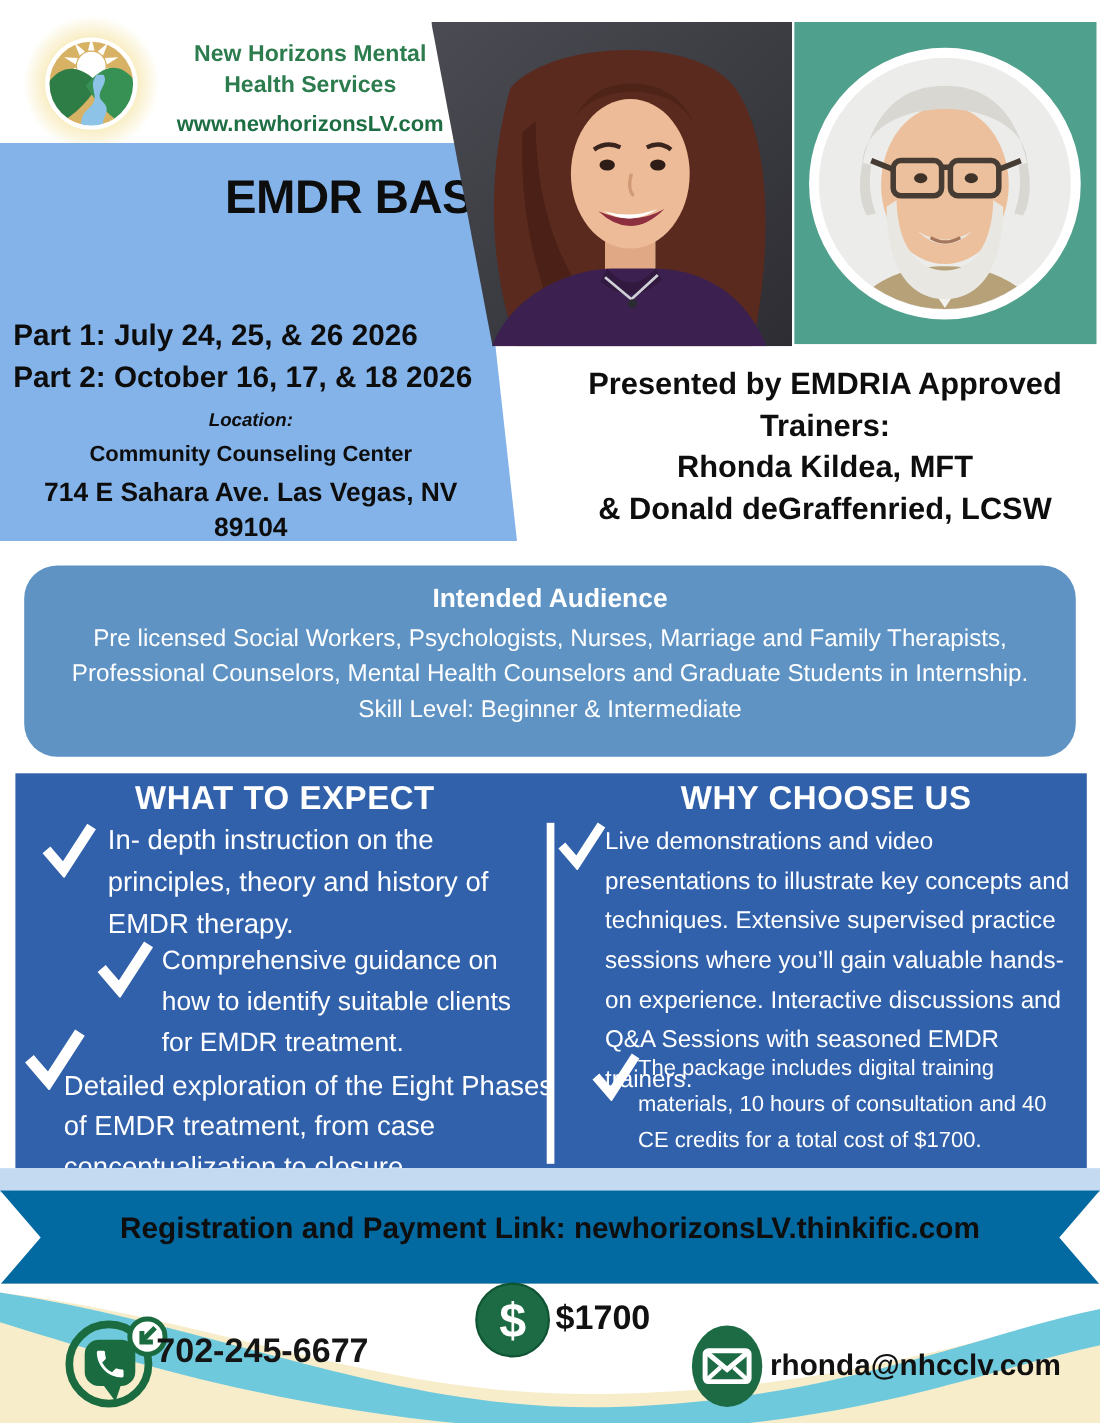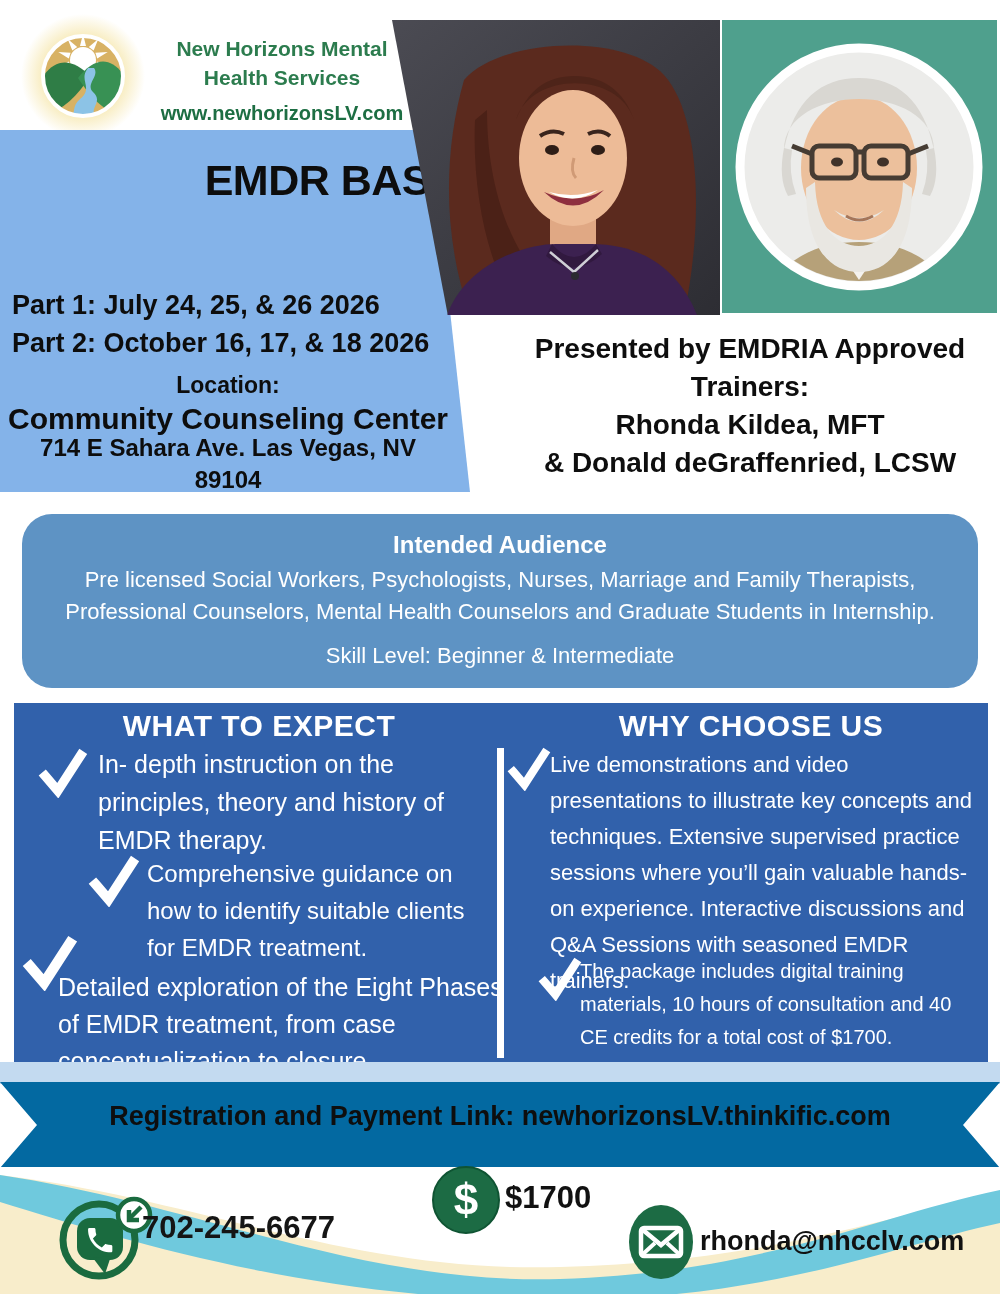--- a/index.html
+++ b/index.html
@@ -18,42 +18,42 @@
 
   
   .hero-box{left:0;top:130px;width:470px;height:362px;background:#84b3e9;
     clip-path:polygon(0 0, 91.5% 0, 100% 100%, 0 100%);}
   .hero-title{left:0;top:148px;width:440px;text-align:right;
     font-size:43px;font-weight:700;letter-spacing:-.5px;line-height:64px;color:#0d0d0d;margin-left:32px;}
   .hero-part{left:12px;width:452px;font-size:27px;font-weight:800;color:#0d0d0d;}
   .part1{top:290px;}
   .part2{top:328px;}
   .hero-loc{left:0;width:456px;text-align:center;font-weight:bold;color:#0d0d0d;}
-  .loc-label{top:372px;font-size:23px;}
-  .loc1{top:402px;font-size:30px;}
+  .loc-label{top:372px;font-size:17px;font-style:italic;}
+  .loc1{top:402px;font-size:20px;}
   .loc2{top:434px;font-size:24px;}
   .loc3{top:466px;font-size:24px;}
 
   
   .photo-left{left:392px;top:20px;width:328px;height:295px;
     clip-path:polygon(0 0, 100% 0, 100% 100%, 17% 100%);}
   .photo-right{left:722px;top:20px;width:275px;height:293px;}
 
   
   .presented{left:484px;top:330px;width:532px;text-align:center;
     font-size:28px;font-weight:800;line-height:38px;color:#0e0e0e;}
 
   
   .audience{left:22px;top:514px;width:956px;height:174px;background:#5e93c4;
     border-radius:30px;color:#fff;text-align:center;}
   .aud-head{left:0;top:17px;width:100%;font-size:24px;font-weight:bold;}
   .aud-line{left:10px;width:936px;font-size:22px;font-weight:500;}
   .aud-l1{top:53px;}
   .aud-l2{top:85px;}
-  .aud-l3{top:129px;}
+  .aud-l3{top:118px;}
 
   
   .main-sec{left:14px;top:703px;width:974px;height:359px;background:#3161ab;color:#fff;}
   .col-head{top:6px;font-size:30px;font-weight:800;letter-spacing:.5px;text-align:center;}
   .head-left{left:0;width:490px;}
   .head-right{left:500px;width:474px;}
   .divider{left:483px;top:45px;width:7px;height:310px;background:#fff;}
   .chk{stroke:#fff;stroke-width:9;fill:none;stroke-linecap:square;}
   .item-text{color:#fff;}
 

